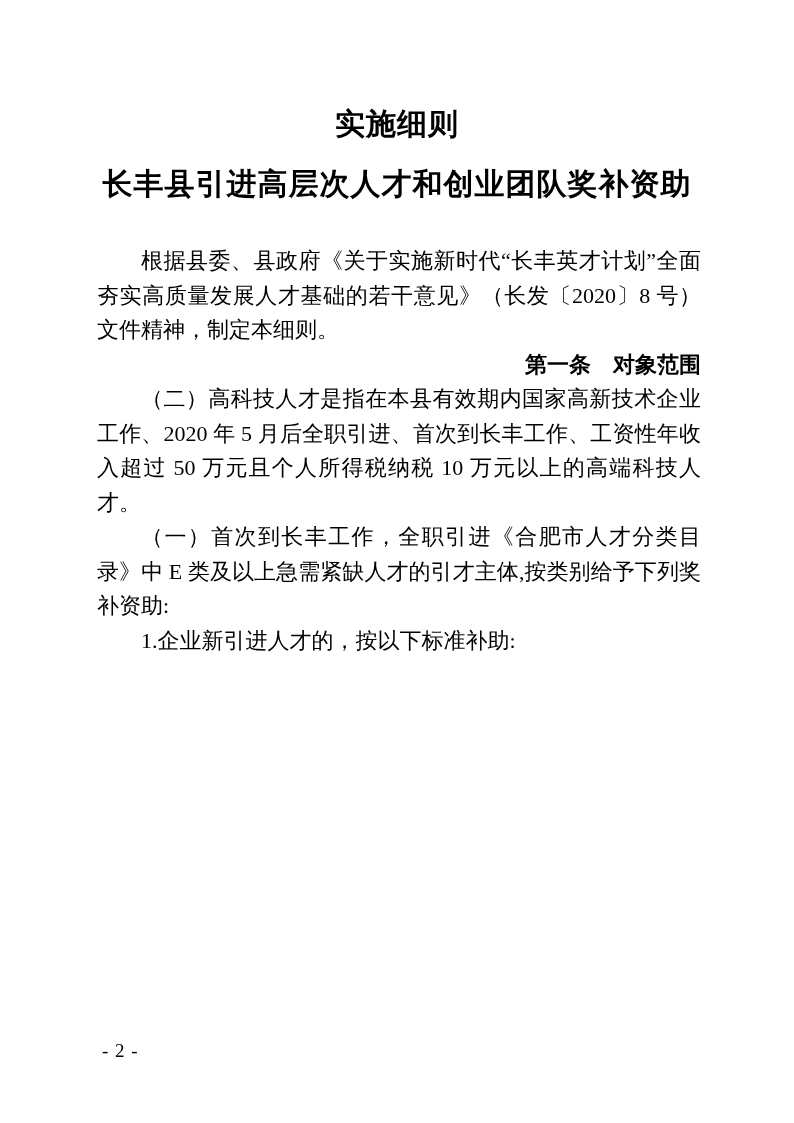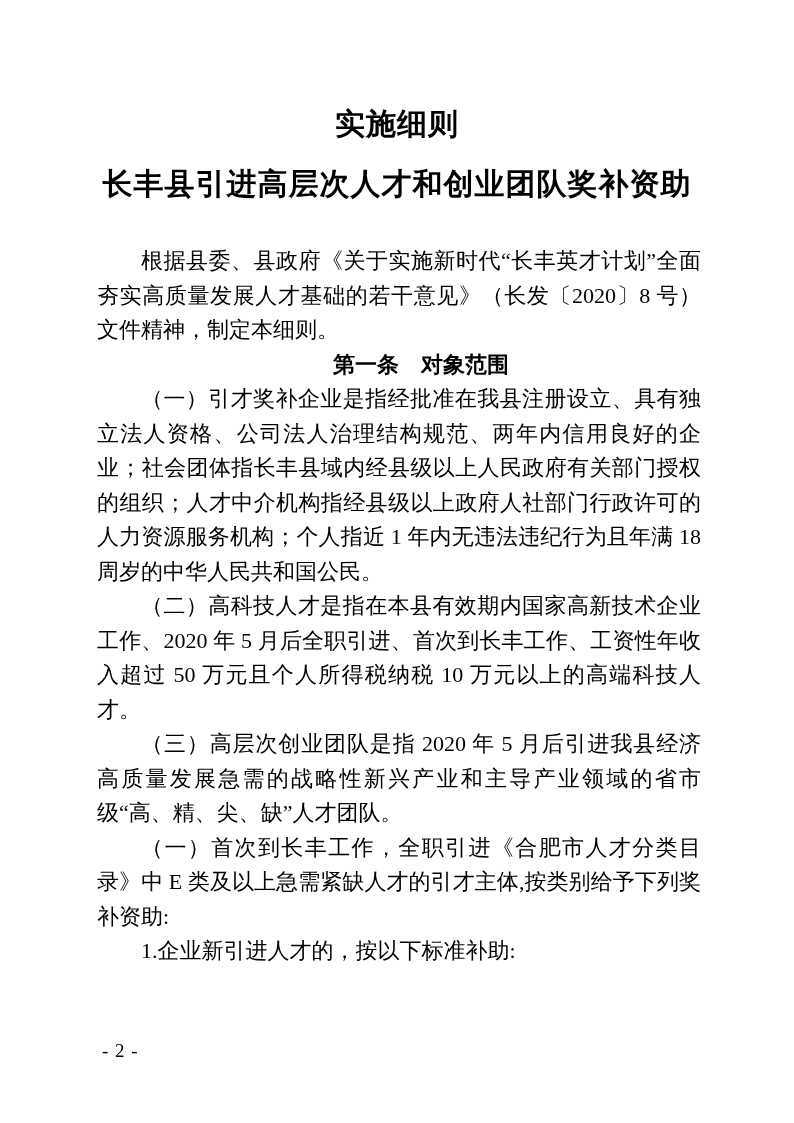--- a/index.html
+++ b/index.html
@@ -37,21 +37,21 @@
     line-height: 34.5px;
     text-align: justify;
   }
   .para {
     margin: 0;
     text-indent: 2em;
     word-break: break-all;
   }
   .para.heading {
     font-weight: bold;
-    text-align: center;
+    text-align: right;
     font-family: "Liberation Sans", "DejaVu Sans", sans-serif;
   }
   .page-footer {
     position: absolute;
     left: 102px;
     top: 1040px;
     font-size: 19px;
     letter-spacing: 1px;
     font-family: "Liberation Serif", "DejaVu Serif", serif;
   }
@@ -62,22 +62,20 @@
 <div class="page">
 
   <div class="doc-title">
     <div>实施细则</div>
     <div>长丰县引进高层次人才和创业团队奖补资助</div>
   </div>
 
   <div class="doc-body">
     <p class="para">根据县委、县政府《关于实施新时代“长丰英才计划”全面夯实高质量发展人才基础的若干意见》（长发〔2020〕8 号）文件精神，制定本细则。</p>
     <p class="para heading">第一条　对象范围</p>
-    <p class="para">（一）引才奖补企业是指经批准在我县注册设立、具有独立法人资格、公司法人治理结构规范、两年内信用良好的企业；社会团体指长丰县域内经县级以上人民政府有关部门授权的组织；人才中介机构指经县级以上政府人社部门行政许可的人力资源服务机构；个人指近 1 年内无违法违纪行为且年满 18 周岁的中华人民共和国公民。</p>
     <p class="para">（二）高科技人才是指在本县有效期内国家高新技术企业工作、2020 年 5 月后全职引进、首次到长丰工作、工资性年收入超过 50 万元且个人所得税纳税 10 万元以上的高端科技人才。</p>
-    <p class="para">（三）高层次创业团队是指 2020 年 5 月后引进我县经济高质量发展急需的战略性新兴产业和主导产业领域的省市级“高、精、尖、缺”人才团队。</p>
     <p class="para">（一）首次到长丰工作，全职引进《合肥市人才分类目录》中 E 类及以上急需紧缺人才的引才主体,按类别给予下列奖补资助:</p>
     <p class="para">1.企业新引进人才的，按以下标准补助:</p>
   </div>
 
   <div class="page-footer">- 2 -</div>
 
 </div>
 
 </body></html>

